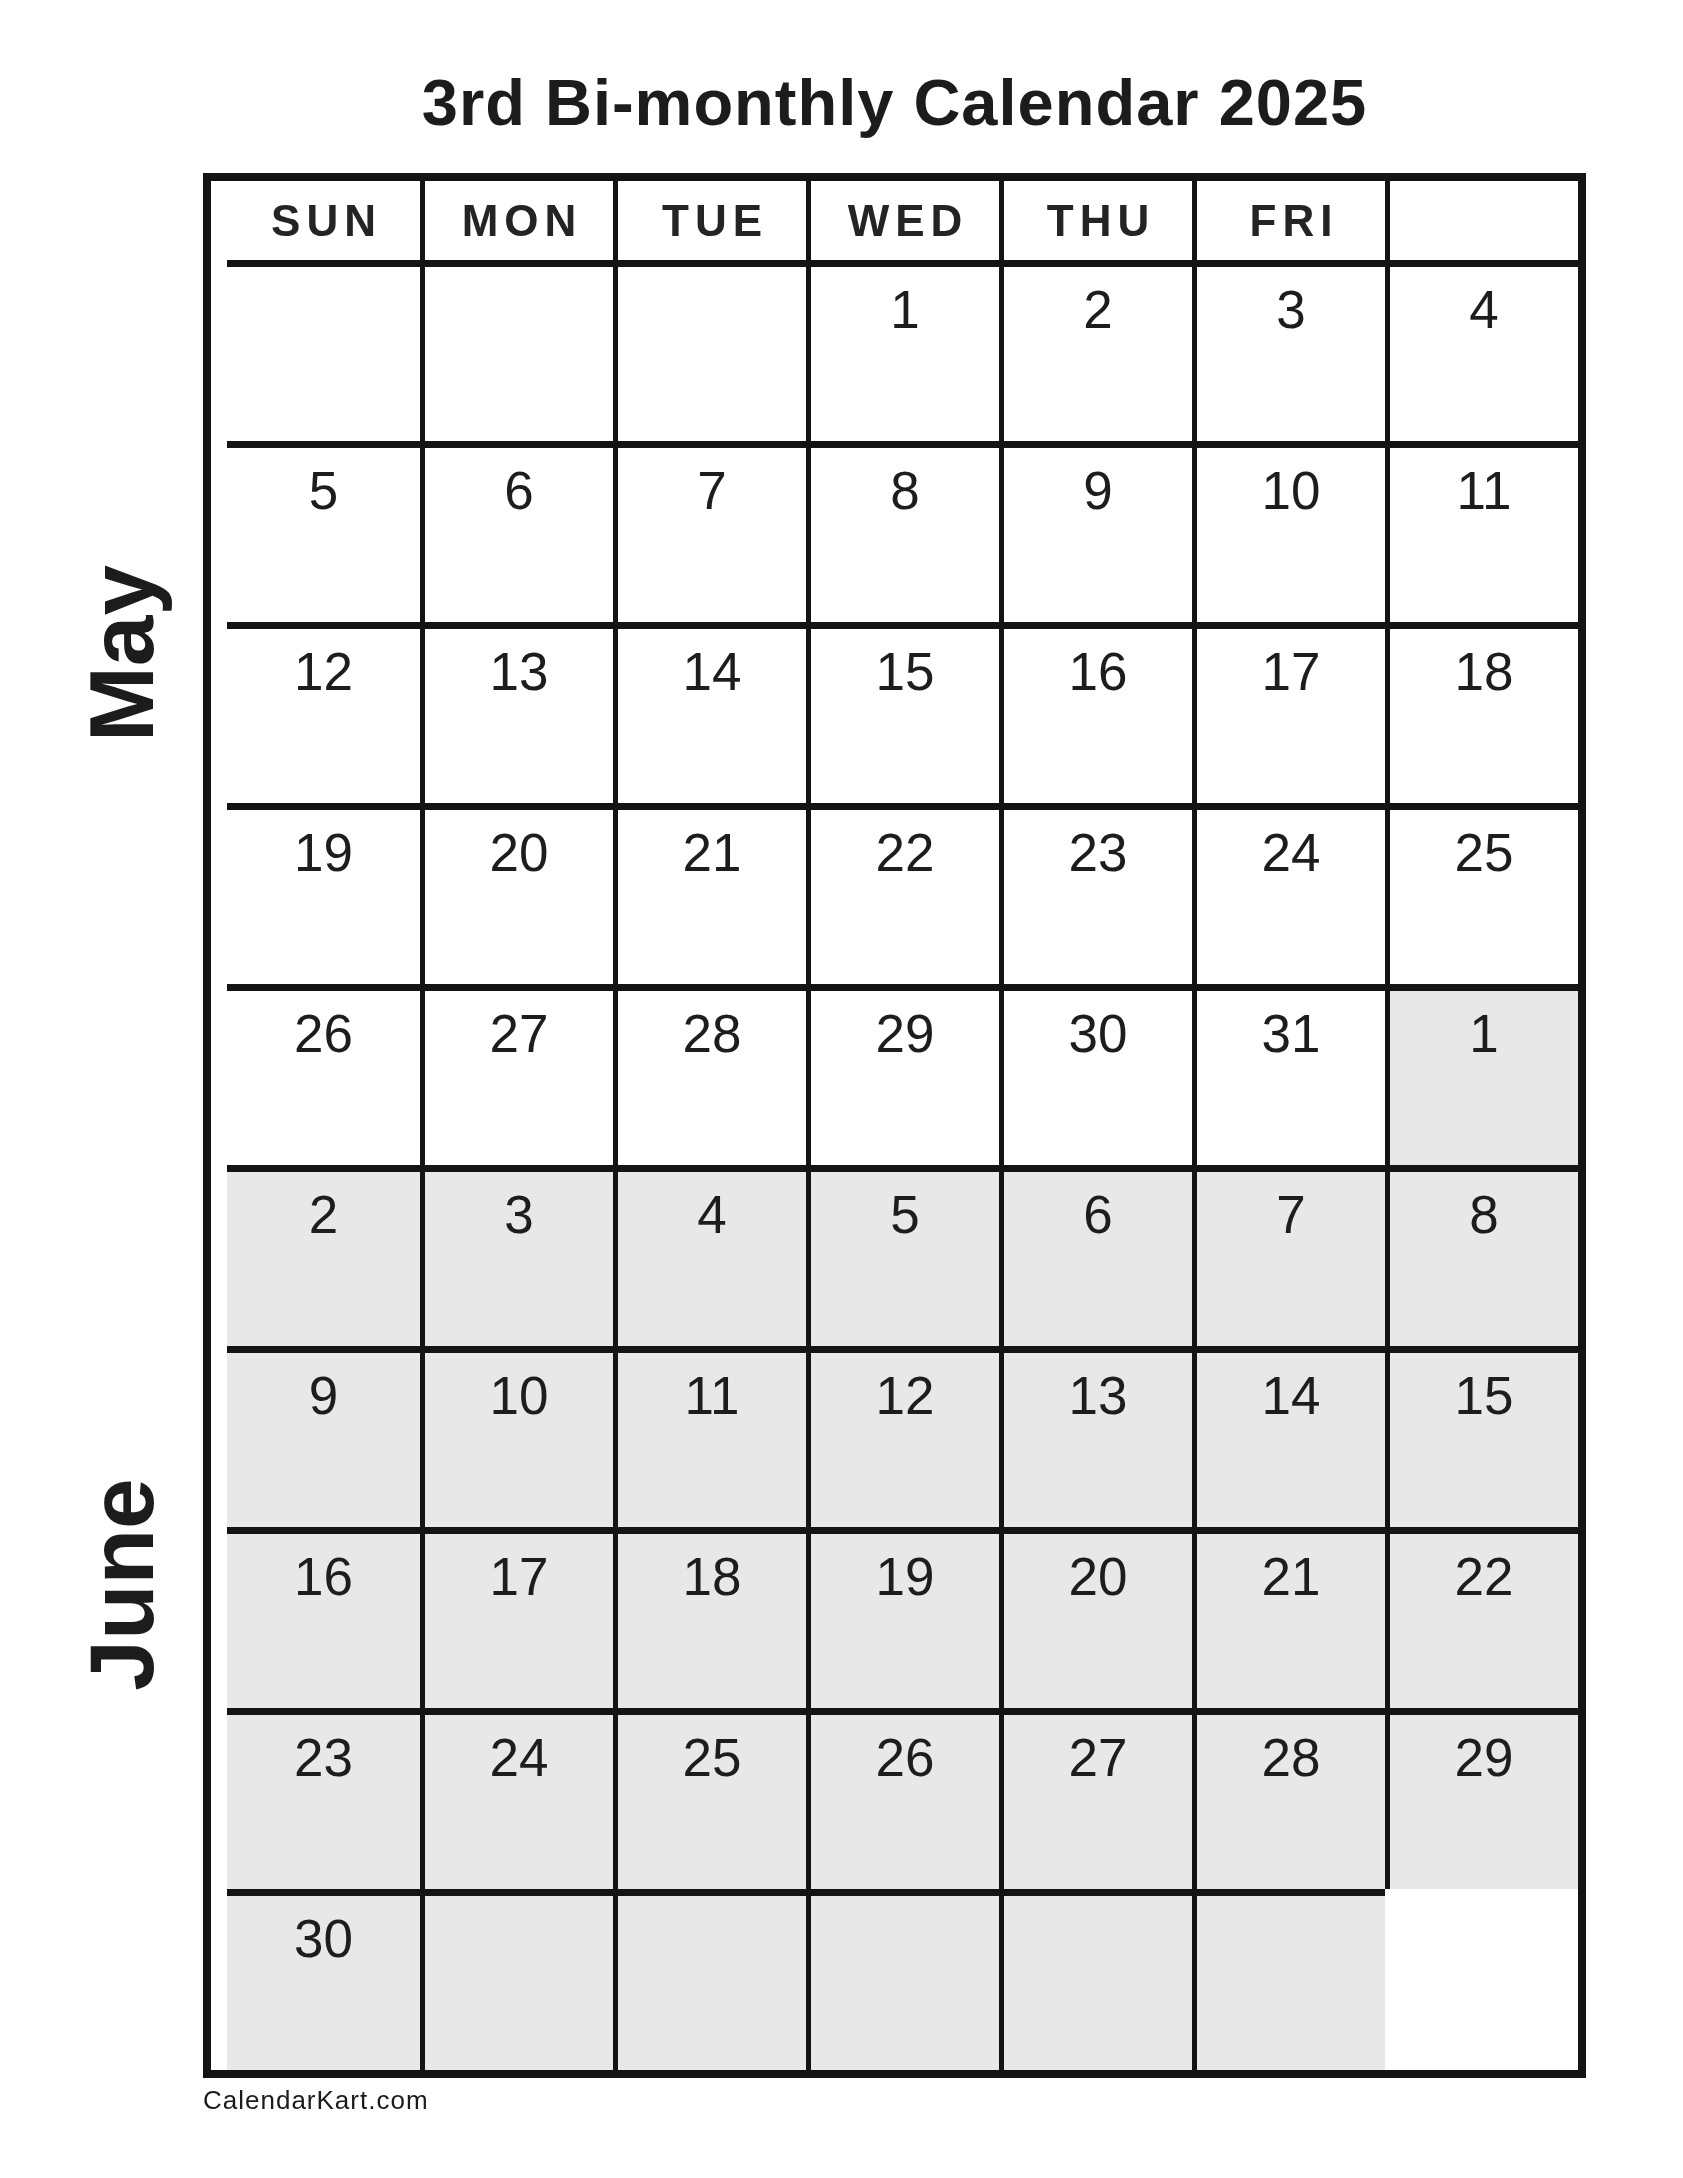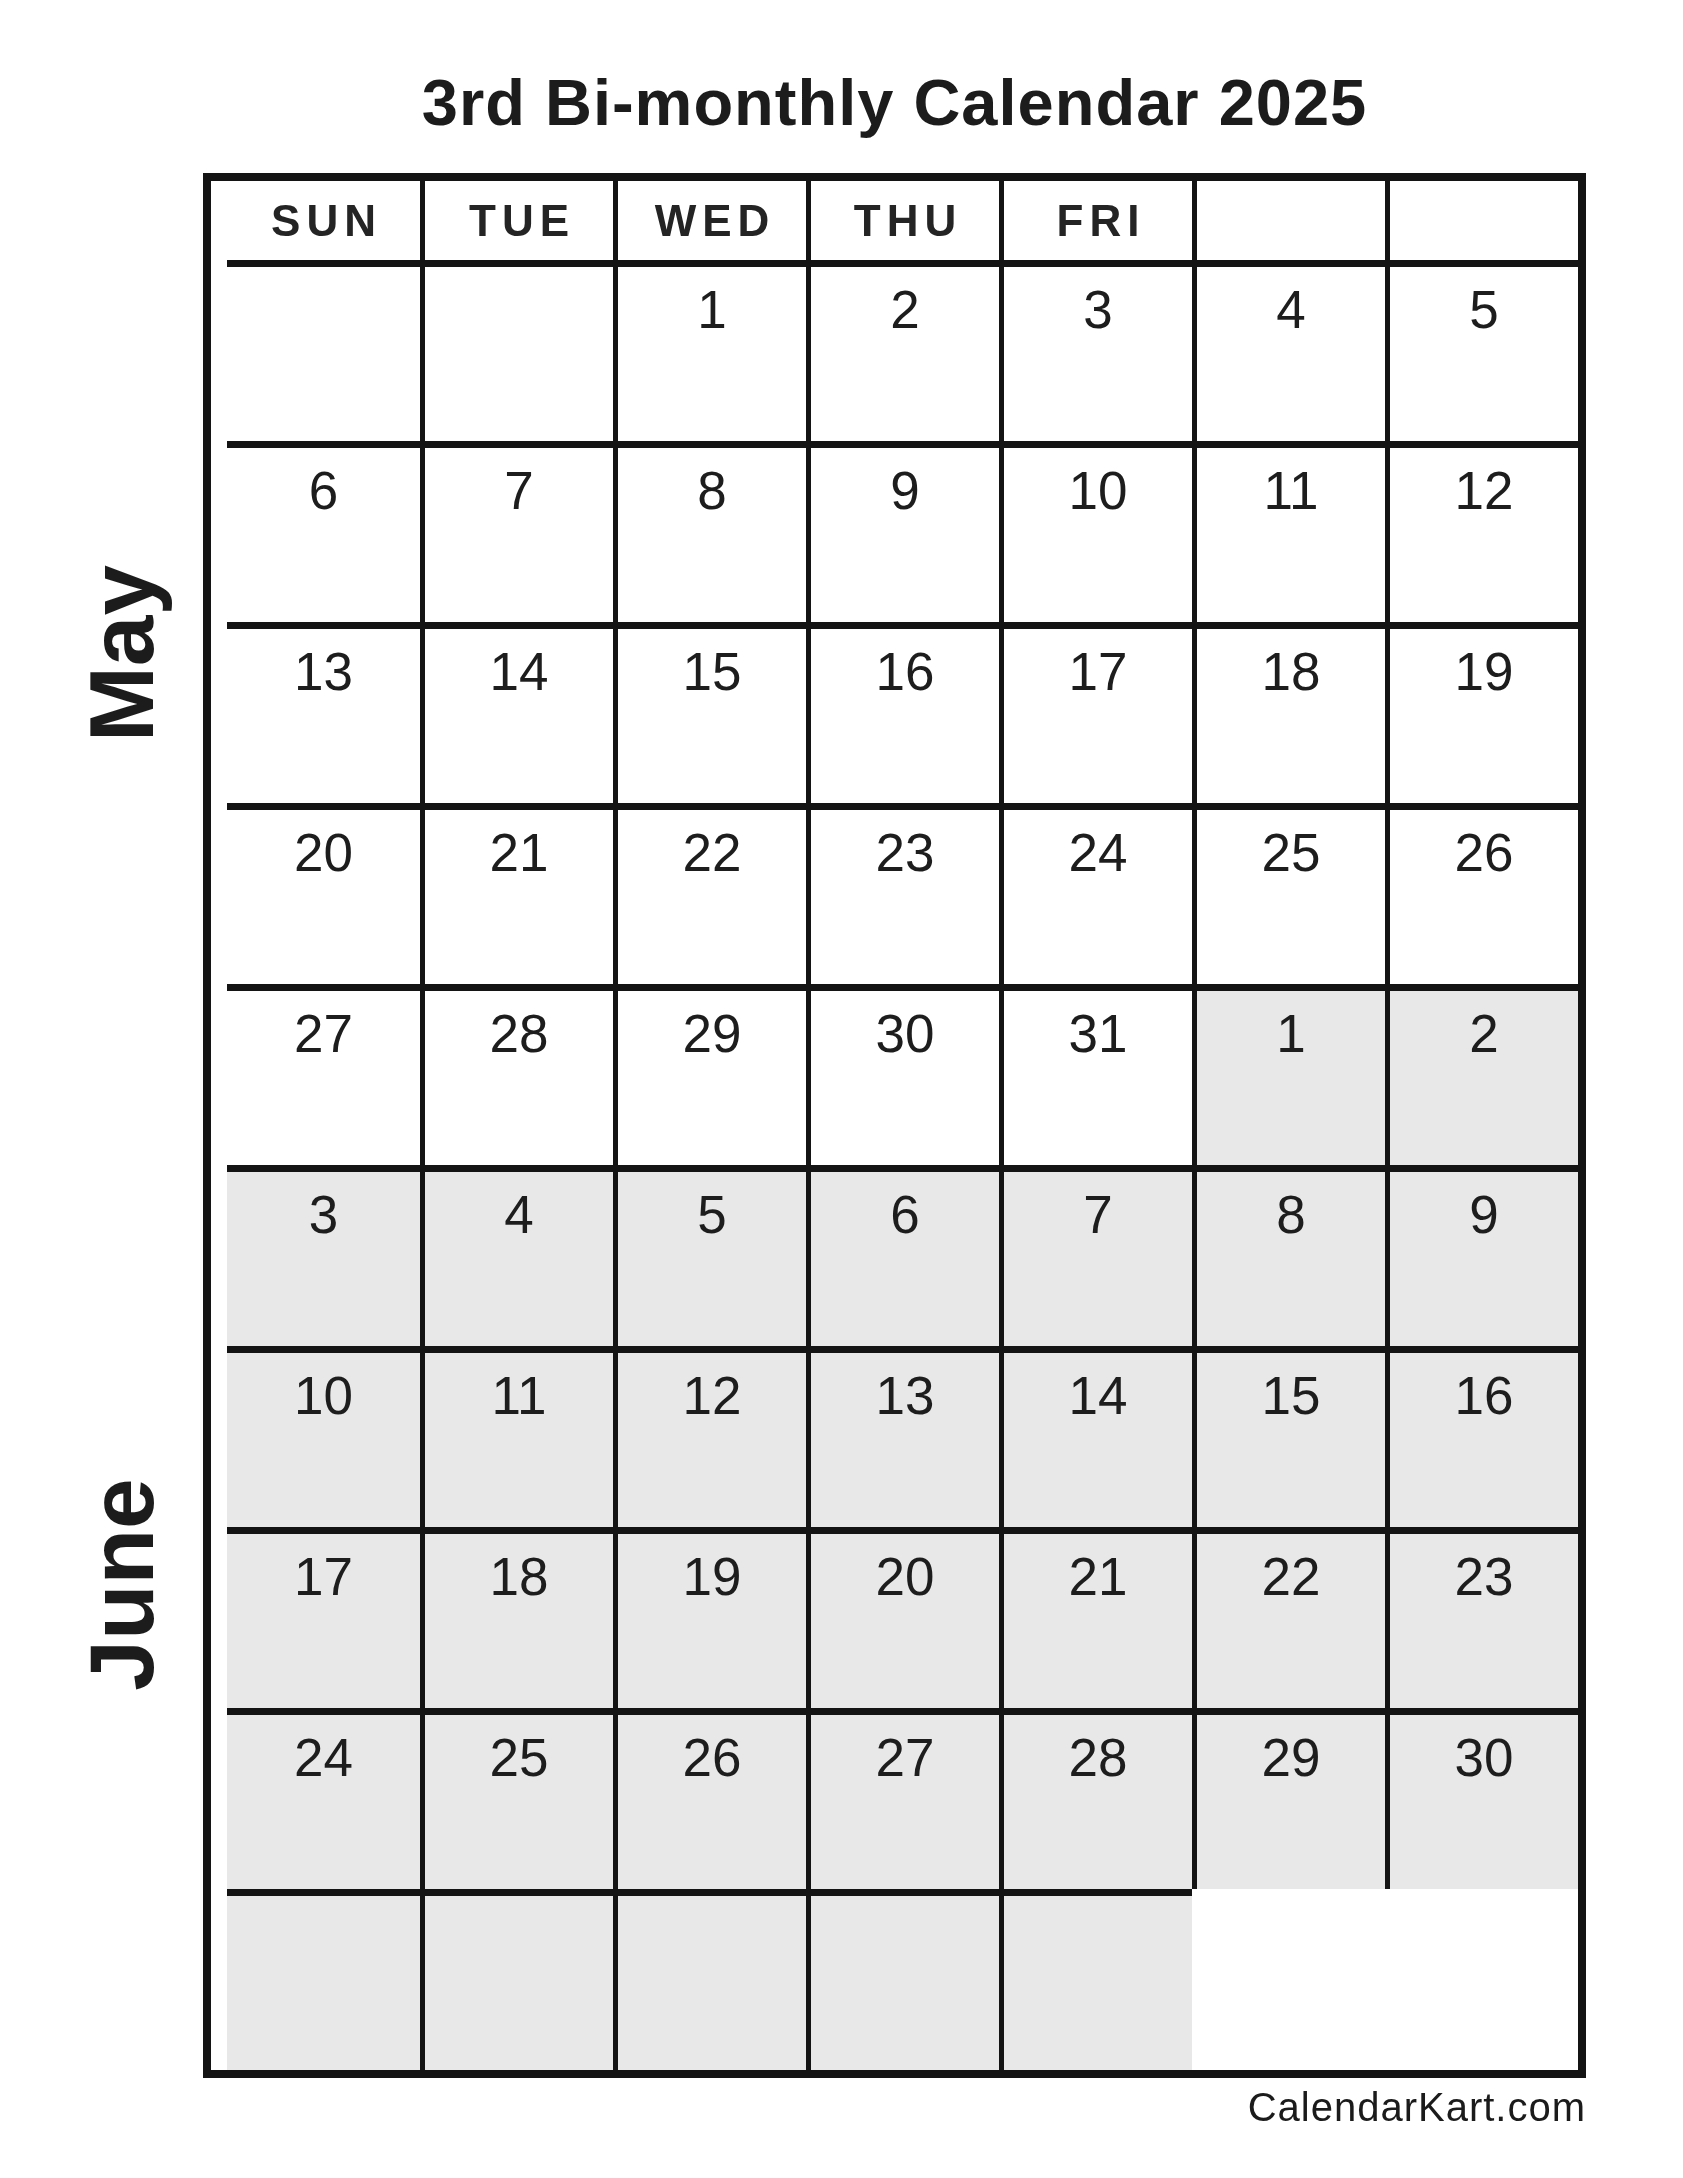--- a/index.html
+++ b/index.html
@@ -82,39 +82,40 @@
     color: #1c1c1c;
     white-space: nowrap;
   }
   .month-label.may { top: 584px; }
   .month-label.june { top: 1515px; }
   .footer {
     position: absolute;
     left: 178px;
     top: 2085px;
     width: 1383px;
-    text-align: right;
-    font-size: 40px;
+    text-align: left;
+    font-size: 26px;
     letter-spacing: 1px;
     color: #1b1b1b;
     font-weight: 400;
   }
 </style>
 </head>
 <body>
 
 <div class="page">
 
   <div class="title">3rd Bi-monthly Calendar 2025</div>
 
   <div class="month-label may">May</div>
   <div class="month-label june">June</div>
 
   <div class="cal">
     <div class="cell dow">SUN</div>
+    <div class="cell dow">MON</div>
     <div class="cell dow">TUE</div>
     <div class="cell dow">WED</div>
     <div class="cell dow">THU</div>
     <div class="cell dow">FRI</div>
 
     <div class="cell day"></div>
     <div class="cell day"></div>
     <div class="cell day"></div>
     <div class="cell day"></div>
     <div class="cell day">1</div>

